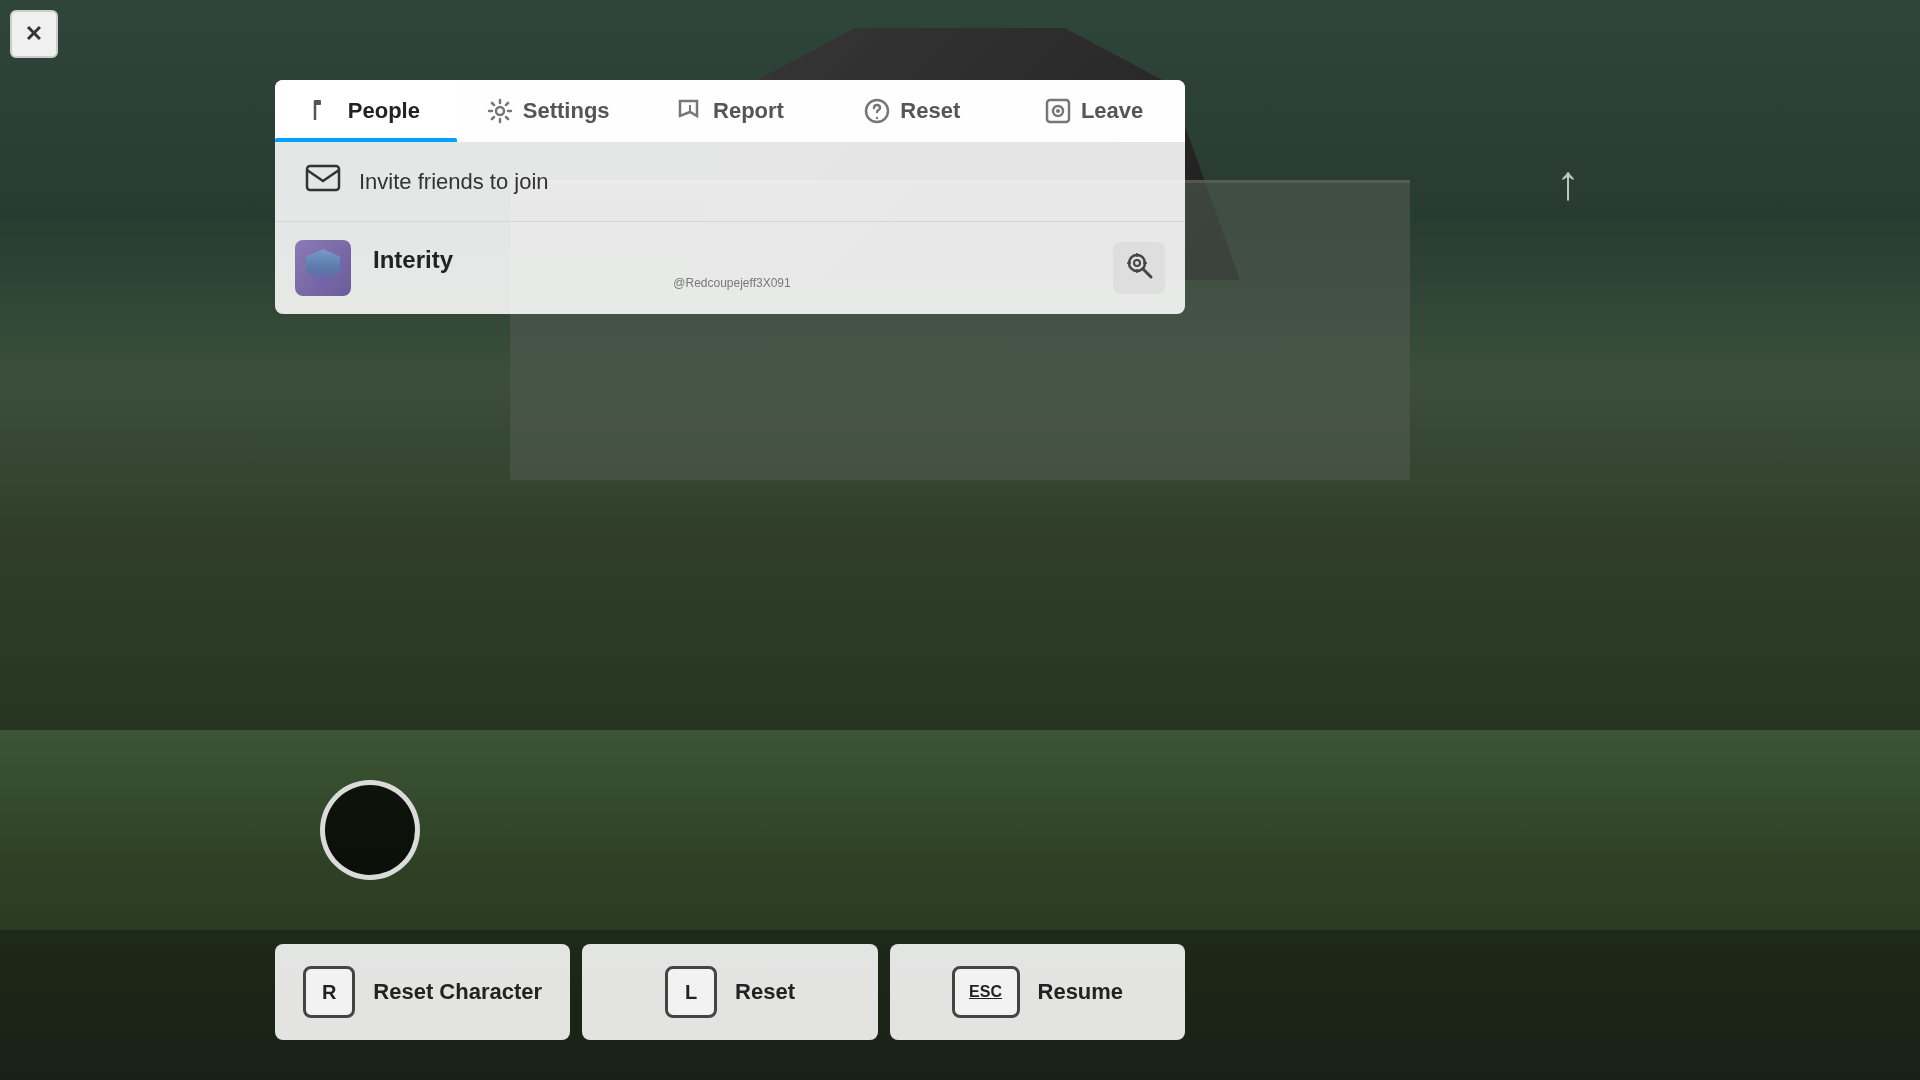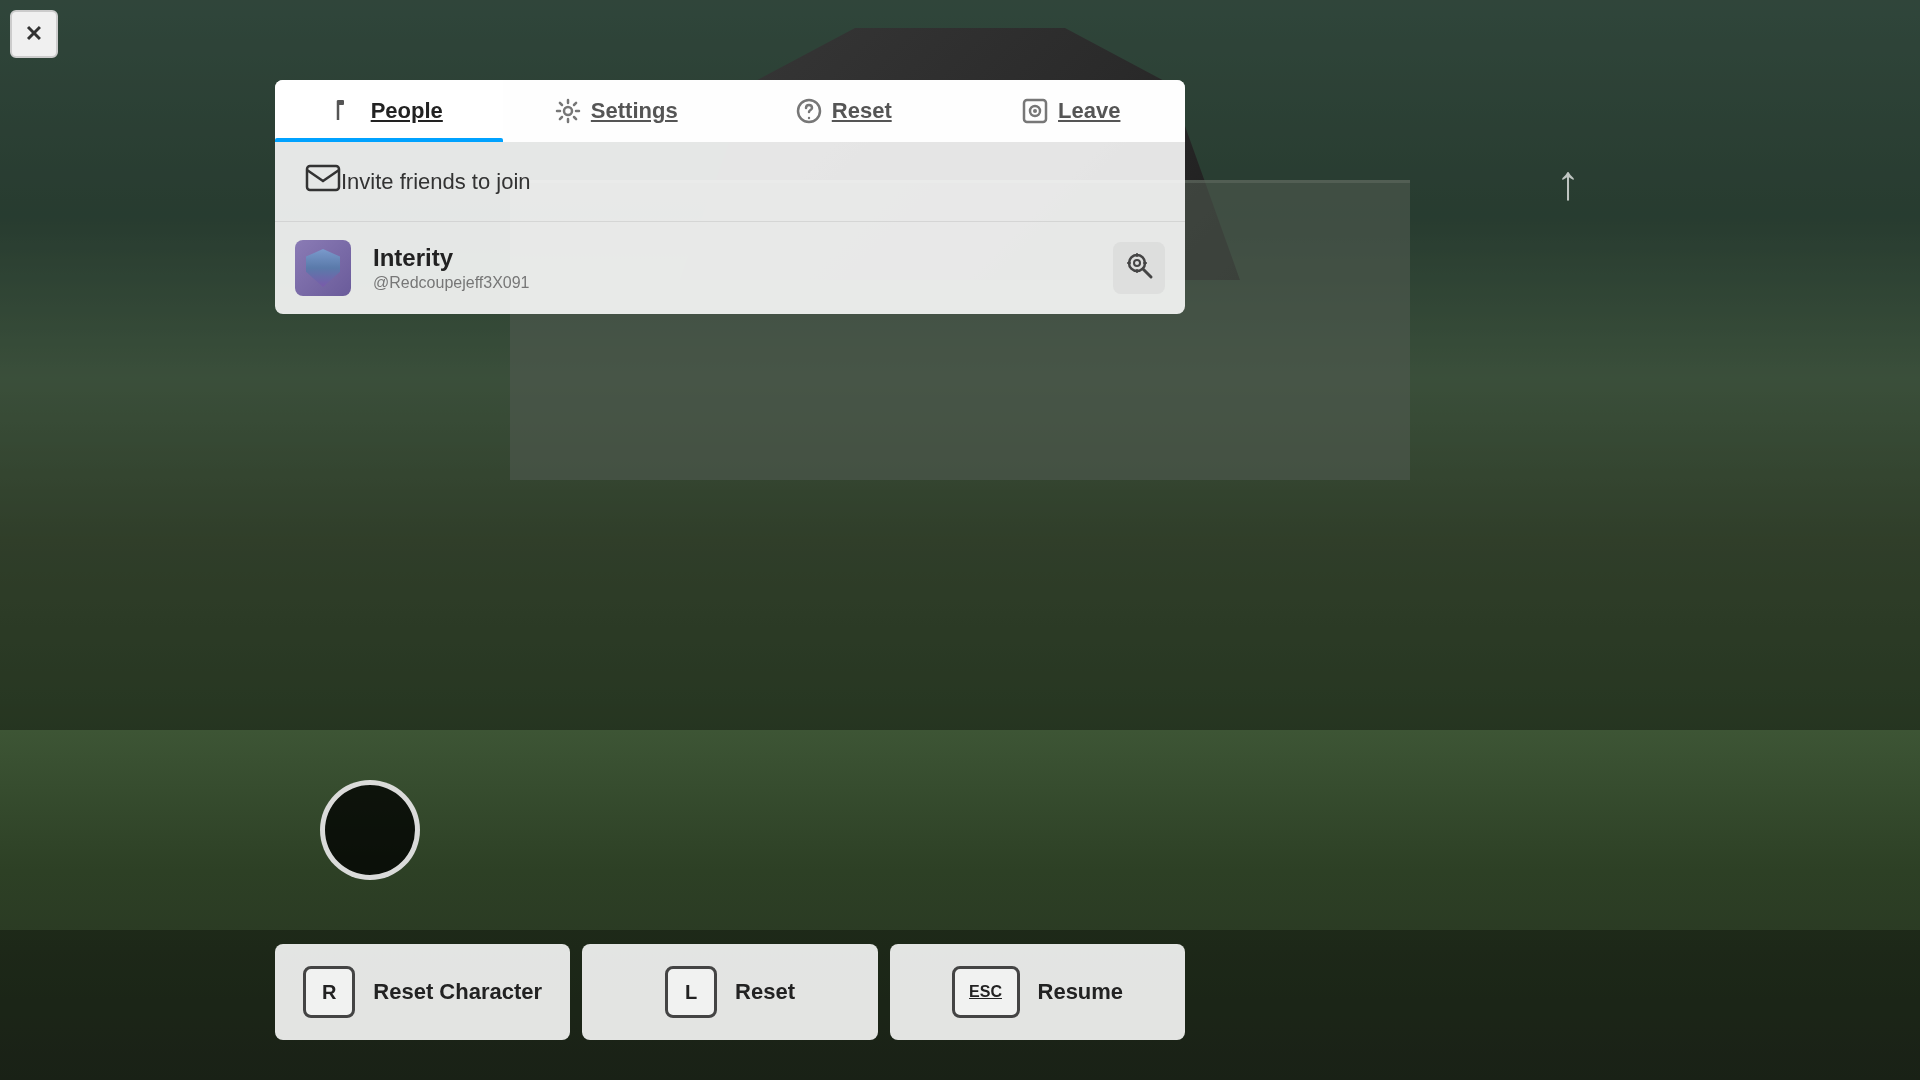--- a/index.html
+++ b/index.html
@@ -102,21 +102,20 @@
       gap: 10px;
       padding: 18px 30px;
       cursor: pointer;
       font-size: 22px;
       font-weight: 600;
       color: #555;
       position: relative;
       flex: 1;
       justify-content: center;
       background: rgba(255,255,255,0.9);
-      text-decoration: underline;
     }
 
     .tab-item.active {
       color: #222;
       background: rgba(255,255,255,1);
     }
 
     .tab-item.active::after {
       content: '';
       position: absolute;
@@ -138,20 +137,21 @@
     .content-area {
       background: rgba(255,255,255,0.88);
       border-radius: 0 0 8px 8px;
       overflow: hidden;
     }
 
     
     .invite-row {
       display: flex;
       align-items: center;
+      gap: 18px;
       padding: 22px 30px;
       border-bottom: 1px solid rgba(0,0,0,0.08);
       cursor: pointer;
       font-size: 22px;
       font-weight: 500;
       color: #333;
     }
 
     .invite-icon {
       font-size: 28px;
@@ -193,23 +193,24 @@
       flex: 1;
     }
 
     .player-name {
       font-size: 24px;
       font-weight: 600;
       color: #222;
     }
 
     .player-username {
-      font-size: 16px;
+      font-size: 12px;
       color: #777;
       margin-top: 2px;
+      text-align: center;
     }
 
     .player-action-btn {
       width: 52px;
       height: 52px;
       background: rgba(200,200,200,0.3);
       border: none;
       border-radius: 8px;
       display: flex;
       align-items: center;
@@ -348,20 +349,29 @@
     <div class="tab-item">
       <span class="tab-icon">
         <svg width="26" height="26" viewBox="0 0 26 26" fill="none">
           <circle cx="13" cy="13" r="4" stroke="#777" stroke-width="2.5"></circle>
           <path d="M13 2v3M13 21v3M2 13h3M21 13h3M4.9 4.9l2.1 2.1M19 19l2.1 2.1M4.9 21.1l2.1-2.1M19 7l2.1-2.1" stroke="#777" stroke-width="2.5" stroke-linecap="round"></path>
         </svg>
       </span>
       <span>Settings</span>
     </div>
 
+    <div class="tab-item">
+      <span class="tab-icon">
+        <svg width="26" height="26" viewBox="0 0 26 26" fill="none">
+          <path d="M3 3 L20 3 L20 18 L13 14 L3 18 Z" stroke="#777" stroke-width="2.5" fill="none"></path>
+          <line x1="13" y1="7" x2="13" y2="13" stroke="#777" stroke-width="2"></line>
+        </svg>
+      </span>
+      <span>Report</span>
+    </div>
 
     <div class="tab-item">
       <span class="tab-icon">
         <svg width="26" height="26" viewBox="0 0 26 26" fill="none">
           <circle cx="13" cy="13" r="11" stroke="#777" stroke-width="2.5"></circle>
           <path d="M10 10c0-1.7 1.3-3 3-3s3 1.3 3 3c0 2-3 2-3 4" stroke="#777" stroke-width="2.5" stroke-linecap="round"></path>
           <circle cx="13" cy="20" r="1.2" fill="#777"></circle>
         </svg>
       </span>
       <span>Reset</span>

